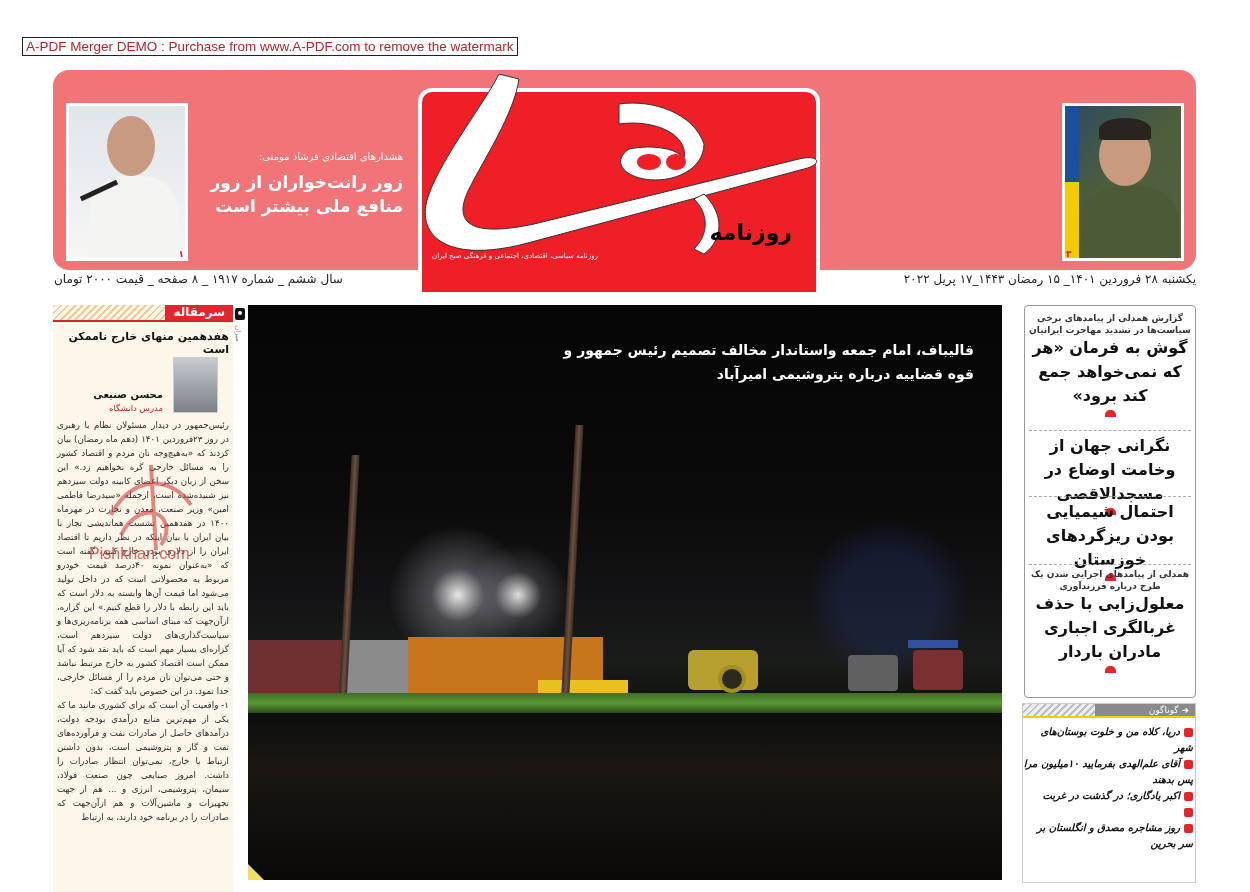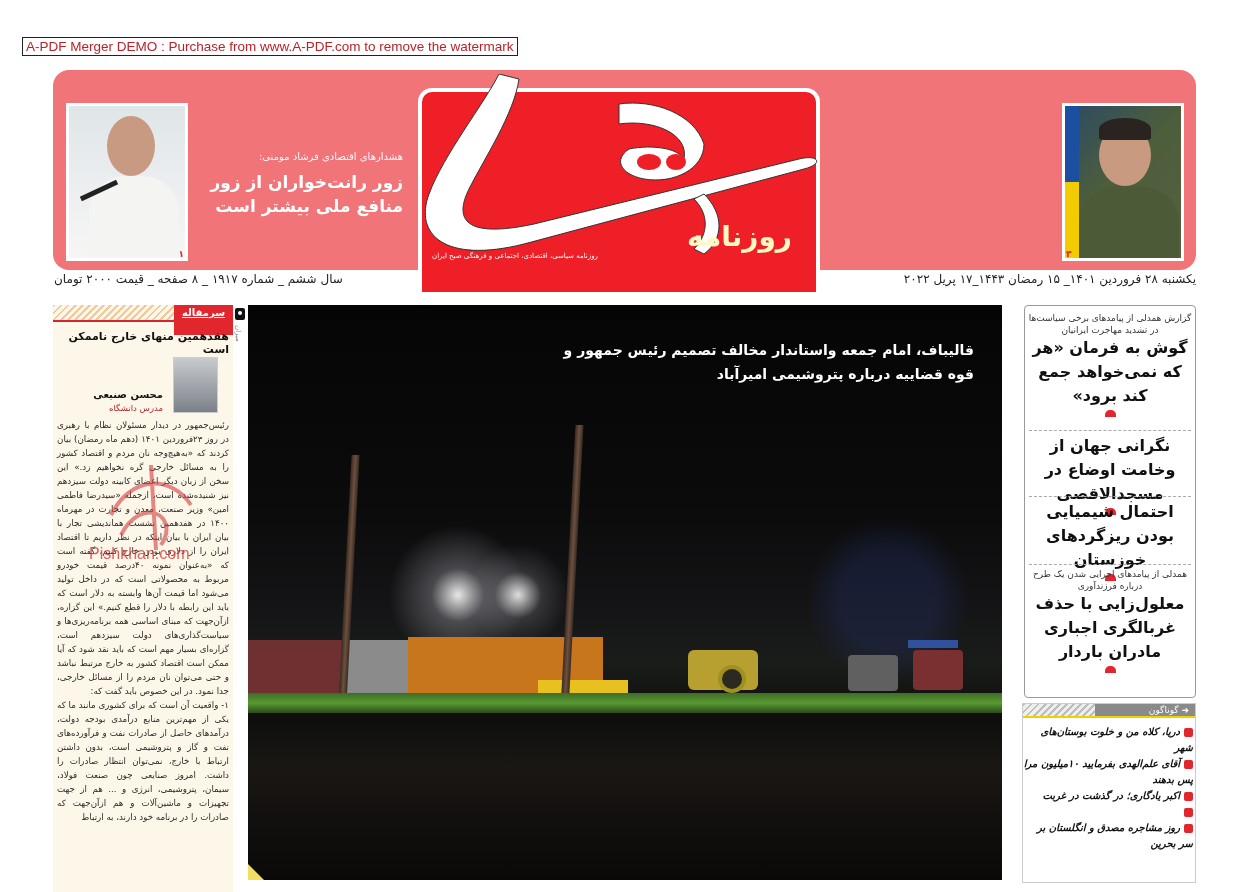--- a/index.html
+++ b/index.html
@@ -33,32 +33,32 @@
   .mast-right-text { right: 150px; top: 88px; width: 210px; }
   .kicker { font-size: 10px; line-height: 14px; opacity: .95; }
   .mast-title { font-size: 17px; font-weight: bold; line-height: 24px; margin-top: 6px; }
 
   .logo-box {
     position: absolute; left: 418px; top: 88px; width: 402px; height: 204px;
     background: #ee1f26; border: 4px solid #fff; border-bottom: none;
     border-radius: 14px 14px 0 0;
   }
   .logo-svg { position: absolute; left: -18px; top: -18px; }
-  .logo-word { position: absolute; right: 24px; top: 128px; color: #fef9c3; font-size: 28px; font-weight: bold; direction: rtl; }
+  .logo-word { position: absolute; right: 24px; top: 128px; color: #000000; font-size: 22px; font-weight: bold; direction: rtl; }
   .logo-tagline { position: absolute; left: 10px; top: 160px; color: #fff; font-size: 7px; direction: rtl; white-space: nowrap; }
 
   .dateline { position: absolute; top: 272px; font-size: 12px; color: #222; direction: rtl; white-space: nowrap; }
   .date-right { right: 54px; }
   .date-left { left: 54px; text-align: center; }
 
   
   .editorial { position: absolute; left: 53px; top: 305px; width: 180px; height: 587px; background: #fdf7ea; }
   .ed-head { position: absolute; left: 0; top: 0; width: 180px; height: 17px;
     background: repeating-linear-gradient(135deg,#f3c99a 0 2px,#fdf7ea 2px 5px); border-bottom: 2px solid #d0262c; }
-  .ed-label { position: absolute; right: 0; top: 0; height: 30px; padding: 0 8px; background: #e2262e; color: #fff; font-size: 10px; font-weight: bold; line-height: 15px; text-decoration: underline; }
+  .ed-label { position: absolute; right: 0; top: 0; height: 15px; padding: 0 8px; background: #e2262e; color: #fff; font-size: 12px; font-weight: bold; line-height: 15px; }
   .ed-title { position: absolute; right: 4px; top: 25px; font-size: 11px; font-weight: bold; direction: rtl; color: #111; }
   .author-photo { position: absolute; left: 120px; top: 52px; width: 45px; height: 56px; background: linear-gradient(180deg,#c8ccd0,#7c8088); border: 1px solid #ccc; }
   .author-name { position: absolute; right: 70px; top: 84px; font-size: 10px; font-weight: bold; direction: rtl; color:#111; }
   .author-role { position: absolute; right: 70px; top: 98px; font-size: 8.5px; direction: rtl; color: #b8232a; }
   .ed-body { position: absolute; left: 4px; top: 113px; width: 172px; font-size: 8.7px; line-height: 14px; direction: rtl; text-align: justify; color: #2a2a2a; }
   .ed-body p { margin: 0; }
   .stamp { position: absolute; left: 38px; top: 150px; width: 120px; height: 110px; pointer-events: none; }
   .stamp-text { position: absolute; left: 36px; top: 240px; color: #d43a3a; font-family: "Liberation Sans", sans-serif; font-size: 16px; opacity: .8; }
 
   .side-strip { position: absolute; left: 234px; top: 305px; width: 14px; height: 60px; }
@@ -74,21 +74,21 @@
   .glow { position: absolute; border-radius: 50%; }
   .pole { position: absolute; background: linear-gradient(90deg,#3a2a20,#6b5040,#3a2a20); }
   .container { position: absolute; }
   .grass { position: absolute; left: 0; top: 388px; width: 754px; height: 20px; background: linear-gradient(180deg,#3e6d28,#5a9a32 50%,#2c4a1c); }
   .tractor { position: absolute; }
   .corner-tag { position: absolute; left: 0; bottom: 0; width: 0; height: 0; border-left: 16px solid #f0e060; border-top: 16px solid transparent; }
 
   
   .right-col { position: absolute; left: 1024px; top: 305px; width: 172px; height: 393px; border: 1px solid #999; border-radius: 4px; background: #fff; }
   .rc-block { position: absolute; left: 0; width: 170px; direction: rtl; text-align: center; color: #111; }
-  .rc-kicker { font-size: 9px; line-height: 12px; color: #333; font-weight: normal; }
+  .rc-kicker { font-size: 9px; line-height: 12px; color: #333; font-weight: bold; }
   .rc-title { font-size: 16px; font-weight: bold; line-height: 24px; }
   .rc-marker { display: block; margin: 2px auto 0; width: 11px; height: 7px; background: #e2262e; border-radius: 5px 5px 0 0; }
   .rc-sep { position: absolute; left: 4px; width: 162px; border-top: 1px dashed #aaa; }
 
   .misc { position: absolute; left: 1022px; top: 703px; width: 174px; height: 180px; background: #fff; border: 1px solid #ccc; }
   .misc-head { position: absolute; left: 0; top: 0; width: 172px; height: 14px; background: repeating-linear-gradient(135deg,#bdbdbd 0 2px,#eee 2px 5px); border-bottom: 2px solid #f0d000; }
   .misc-label { position: absolute; right: 0; top: 0; height: 12px; width: 100px; background: #8a8a8a; color: #fff; font-size: 9px; line-height: 12px; direction: rtl; text-align: right; padding-right: 6px; }
   .misc-list { position: absolute; right: 2px; top: 20px; width: 170px; list-style: none; direction: rtl; text-align: right; }
   .misc-list li { font-size: 10px; font-weight: bold; font-style: italic; line-height: 16px; color: #111; }
   .misc-list li .bul { display: inline-block; width: 9px; height: 9px; background: #e2262e; border-radius: 2px; margin-left: 4px; vertical-align: middle; }

